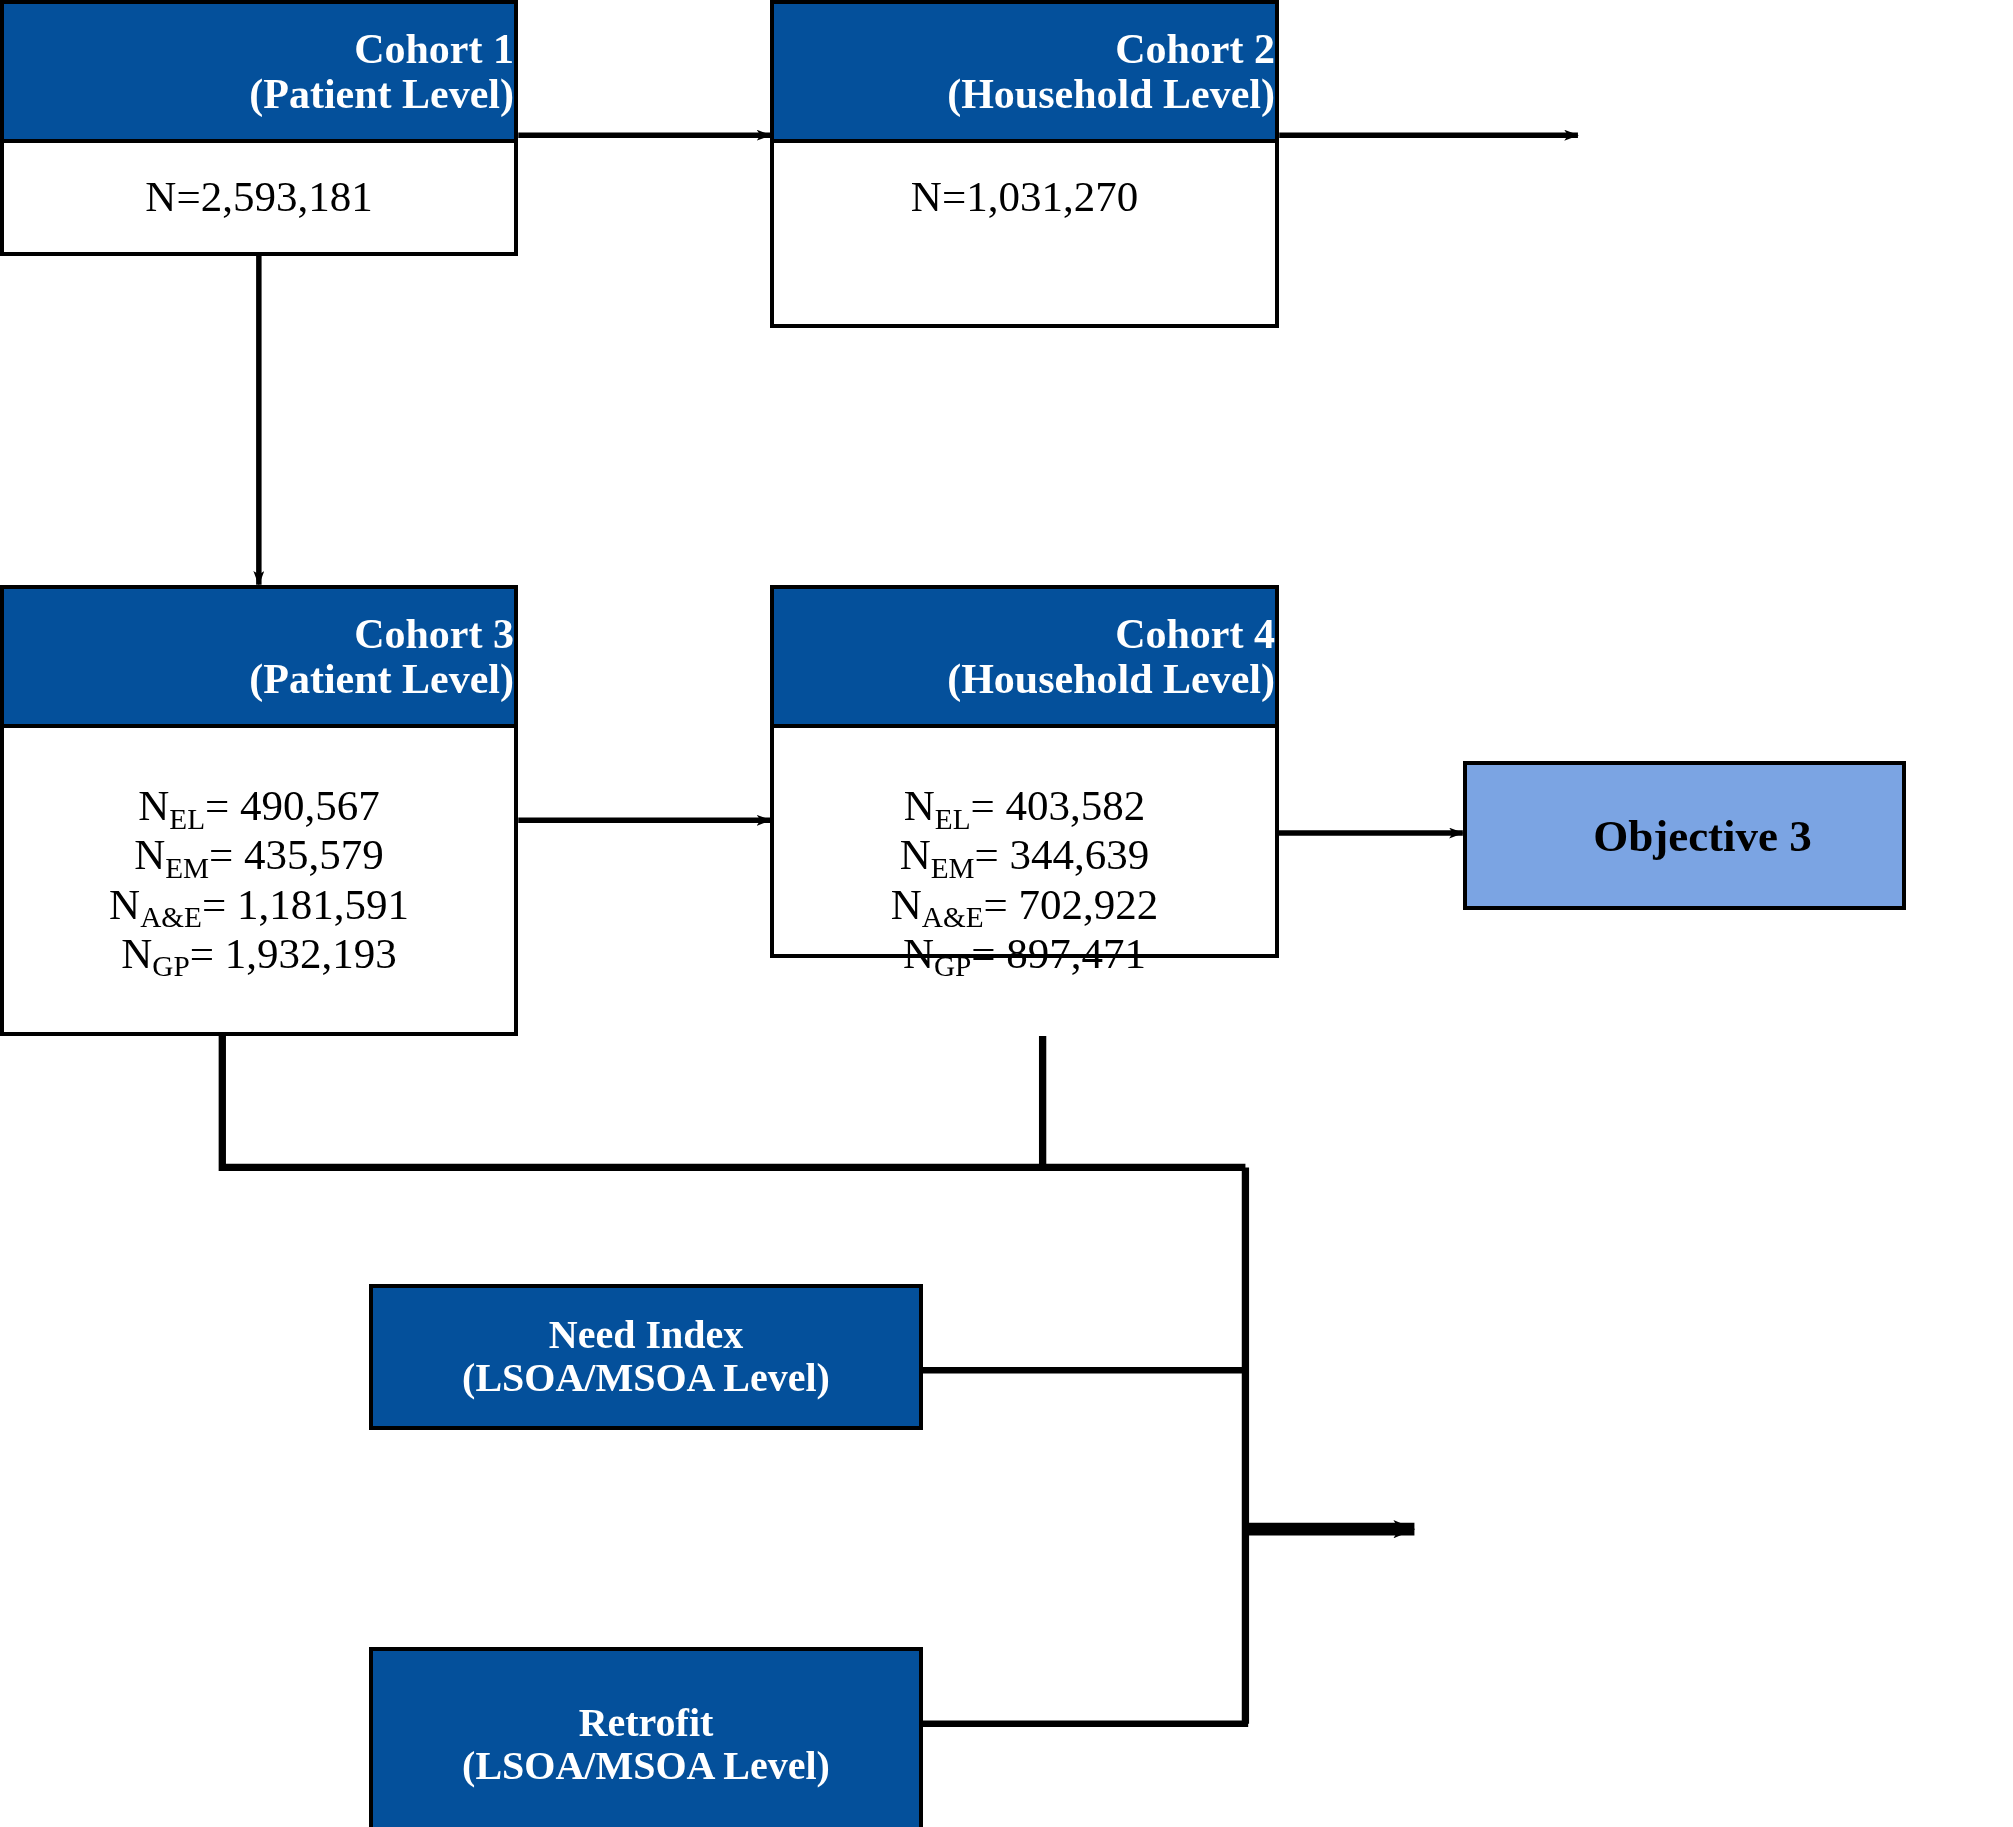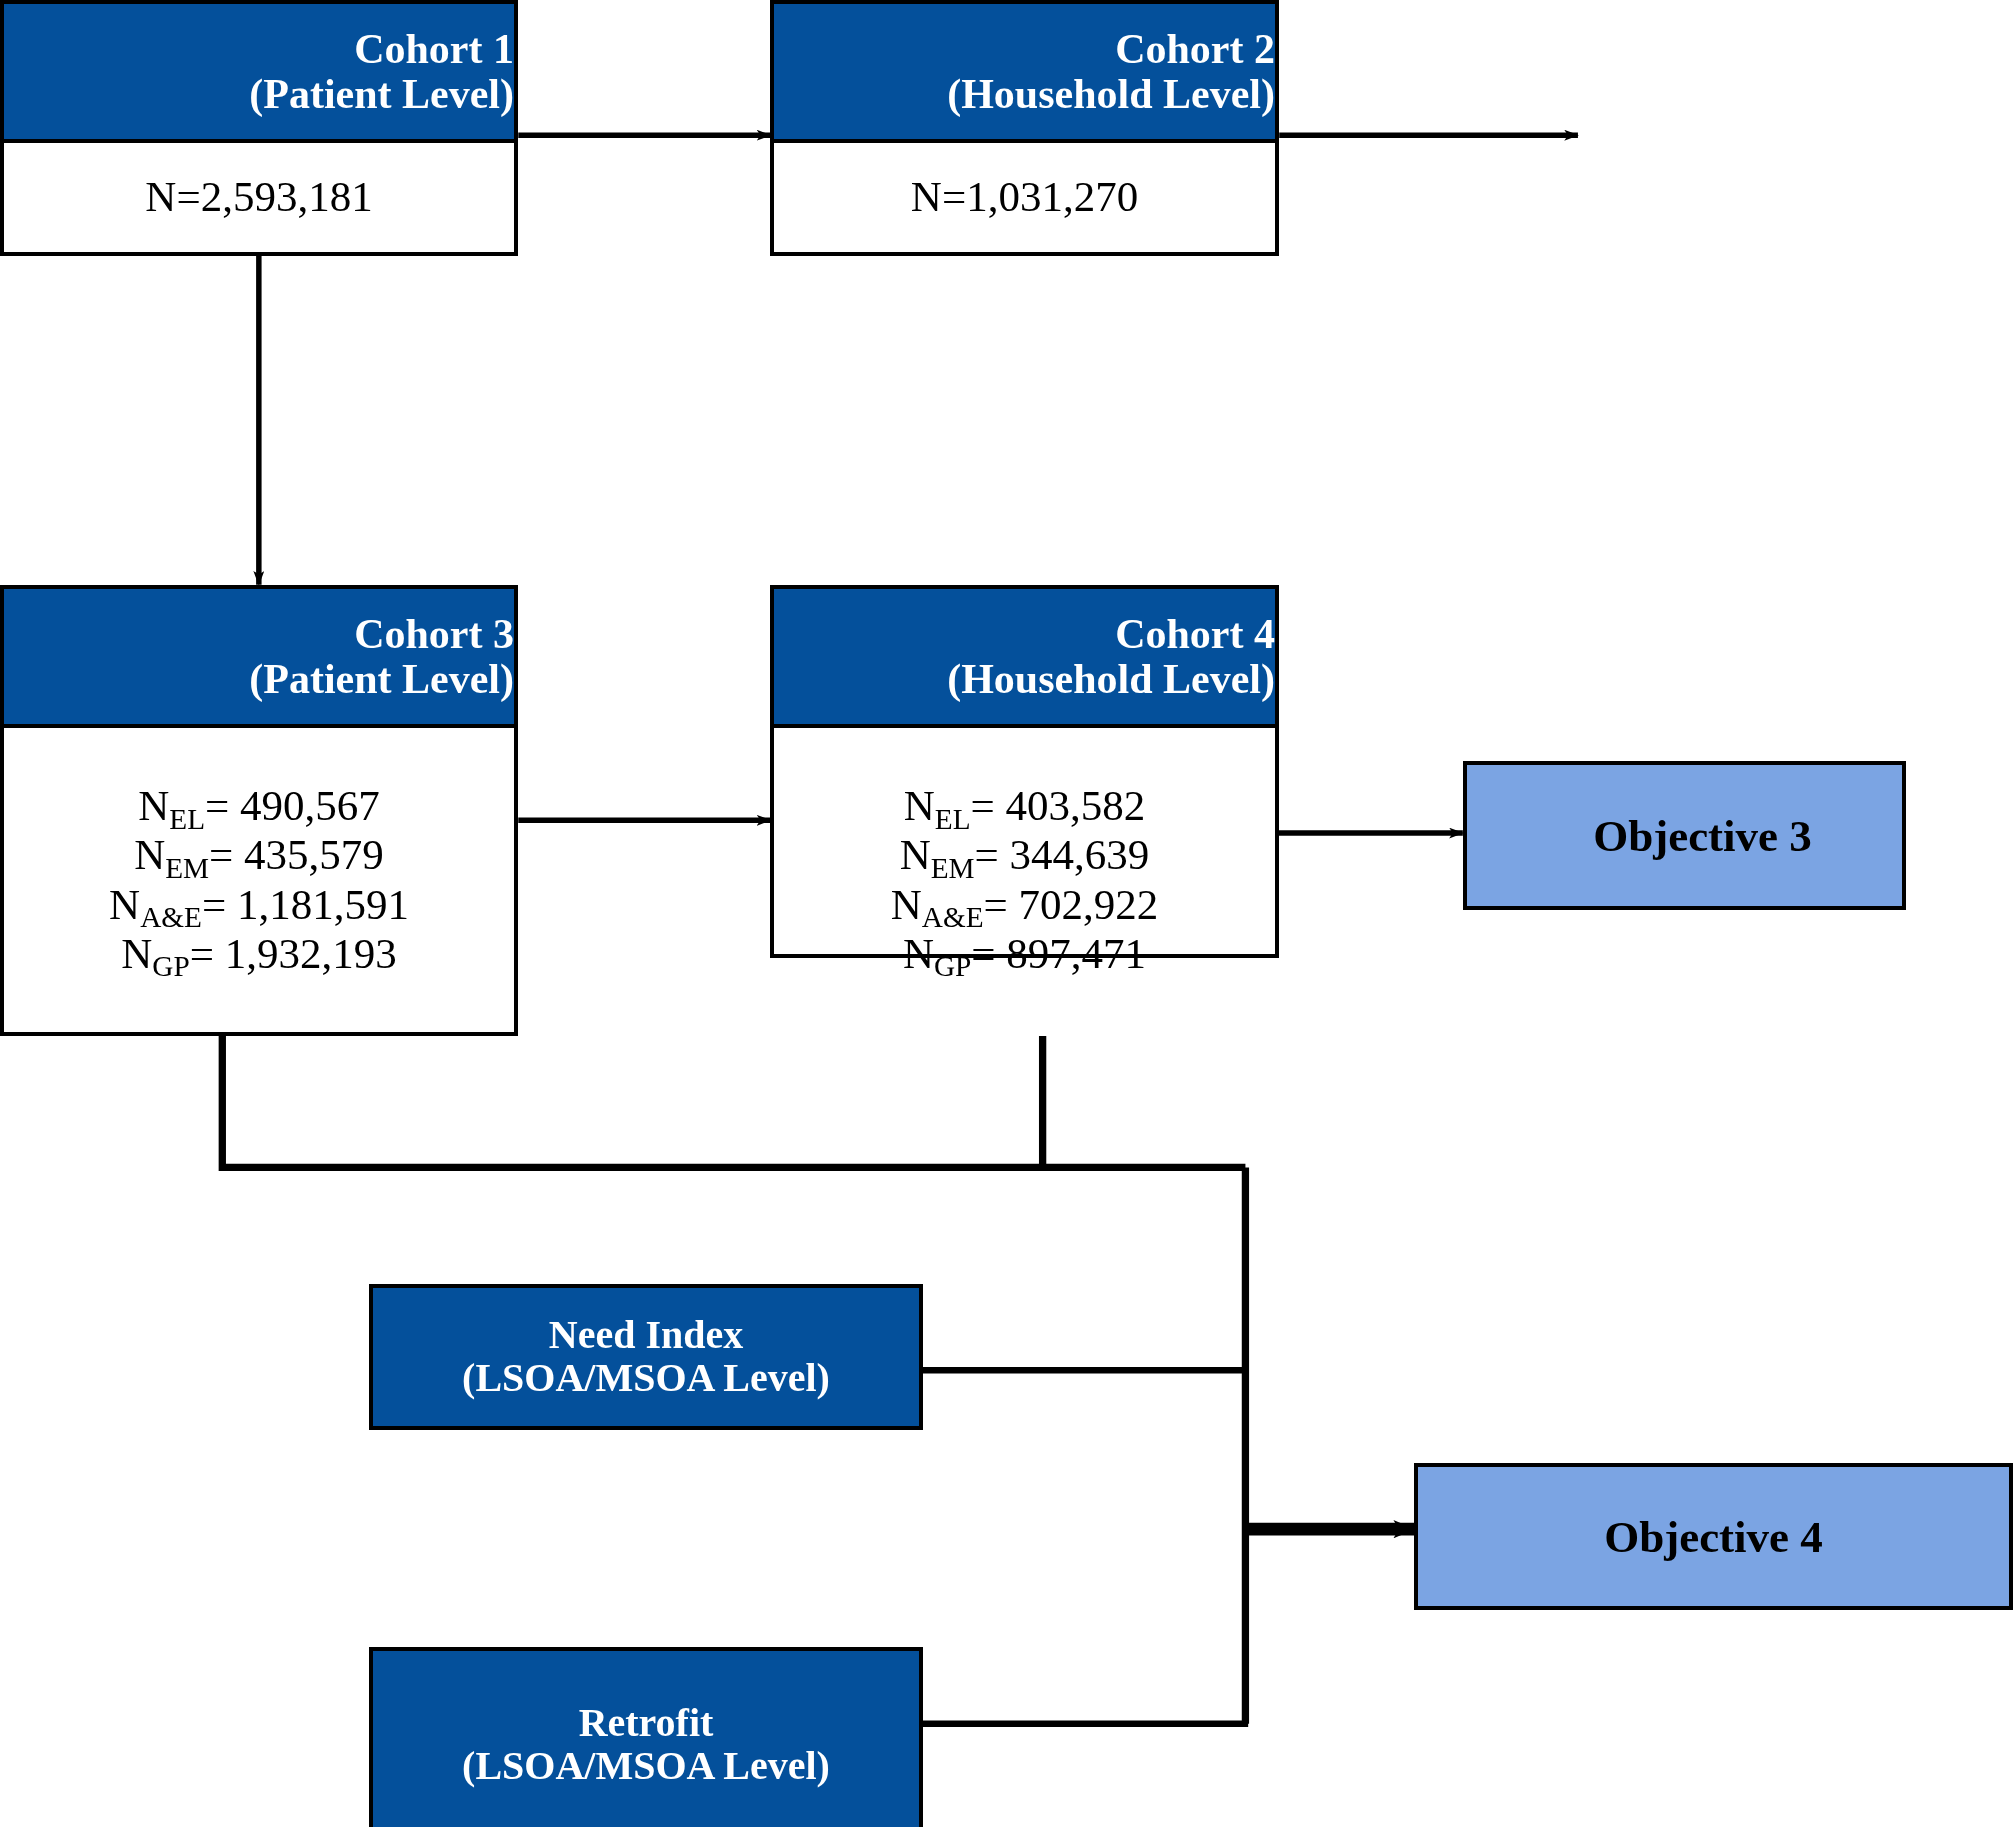--- a/index.html
+++ b/index.html
@@ -169,21 +169,21 @@
   <div class="node" style="left:0px; top:0px; width:518px; height:256px;">
     <div class="hdr fs-title" style="height:139px;">
       <span>Cohort 1</span>
       <span>(Patient Level)</span>
     </div>
     <div class="body fs-body" style="height:108px;">
       <span class="stat">N=2,593,181</span>
     </div>
   </div>
 
-  <div class="node" style="left:770px; top:0px; width:509px; height:256px;">
+  <div class="node" style="left:770px; top:0px; width:509px; height:328px;">
     <div class="hdr fs-title" style="height:139px;">
       <span>Cohort 2</span>
       <span>(Household Level)</span>
     </div>
     <div class="body fs-body" style="height:108px;">
       <span class="stat">N=1,031,270</span>
     </div>
   </div>
 
 
@@ -236,18 +236,15 @@
   <div class="solid-node fs-solid" style="left:369px; top:1284px; width:554px; height:146px;">
     <span>Need Index</span>
     <span>(LSOA/MSOA Level)</span>
   </div>
 
   <div class="solid-node fs-solid" style="left:369px; top:1647px; width:554px; height:196px;">
     <span>Retrofit</span>
     <span>(LSOA/MSOA Level)</span>
   </div>
 
-  <div class="obj-node fs-obj" style="left:1414px; top:1463px; width:599px; height:147px;">
-    <span>Objective 4</span>
-  </div>
 
 </div>
 
 
 </body></html>

